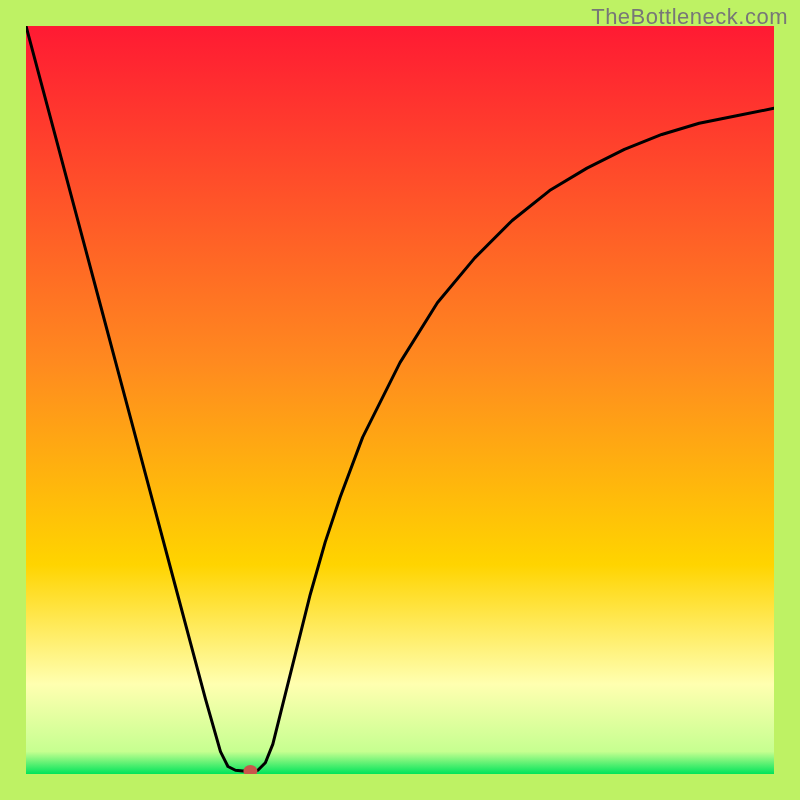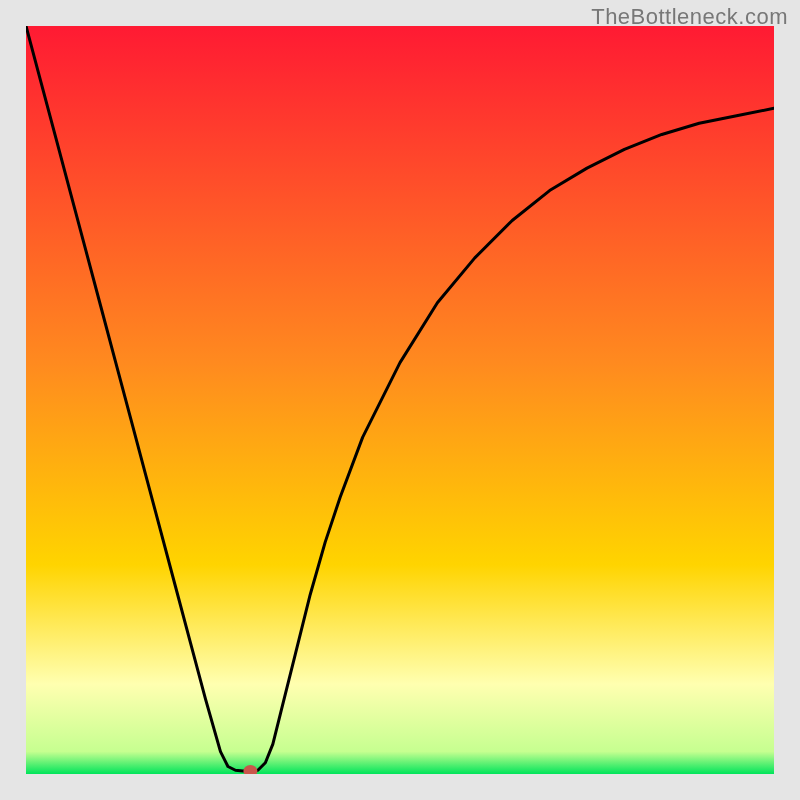--- a/index.html
+++ b/index.html
@@ -8,21 +8,21 @@
     width: 800px;
     height: 800px;
     background: #000;
     font-family: Arial, Helvetica, sans-serif;
     overflow: hidden;
   }
   .frame {
     position: relative;
     width: 800px;
     height: 800px;
-    background: #e5e5e5;
+    background: #bef264;
   }
   .watermark {
     position: absolute;
     top: 4px;
     right: 12px;
     color: #777;
     font-size: 22px;
     font-weight: 500;
     letter-spacing: 0.5px;
     user-select: none;

